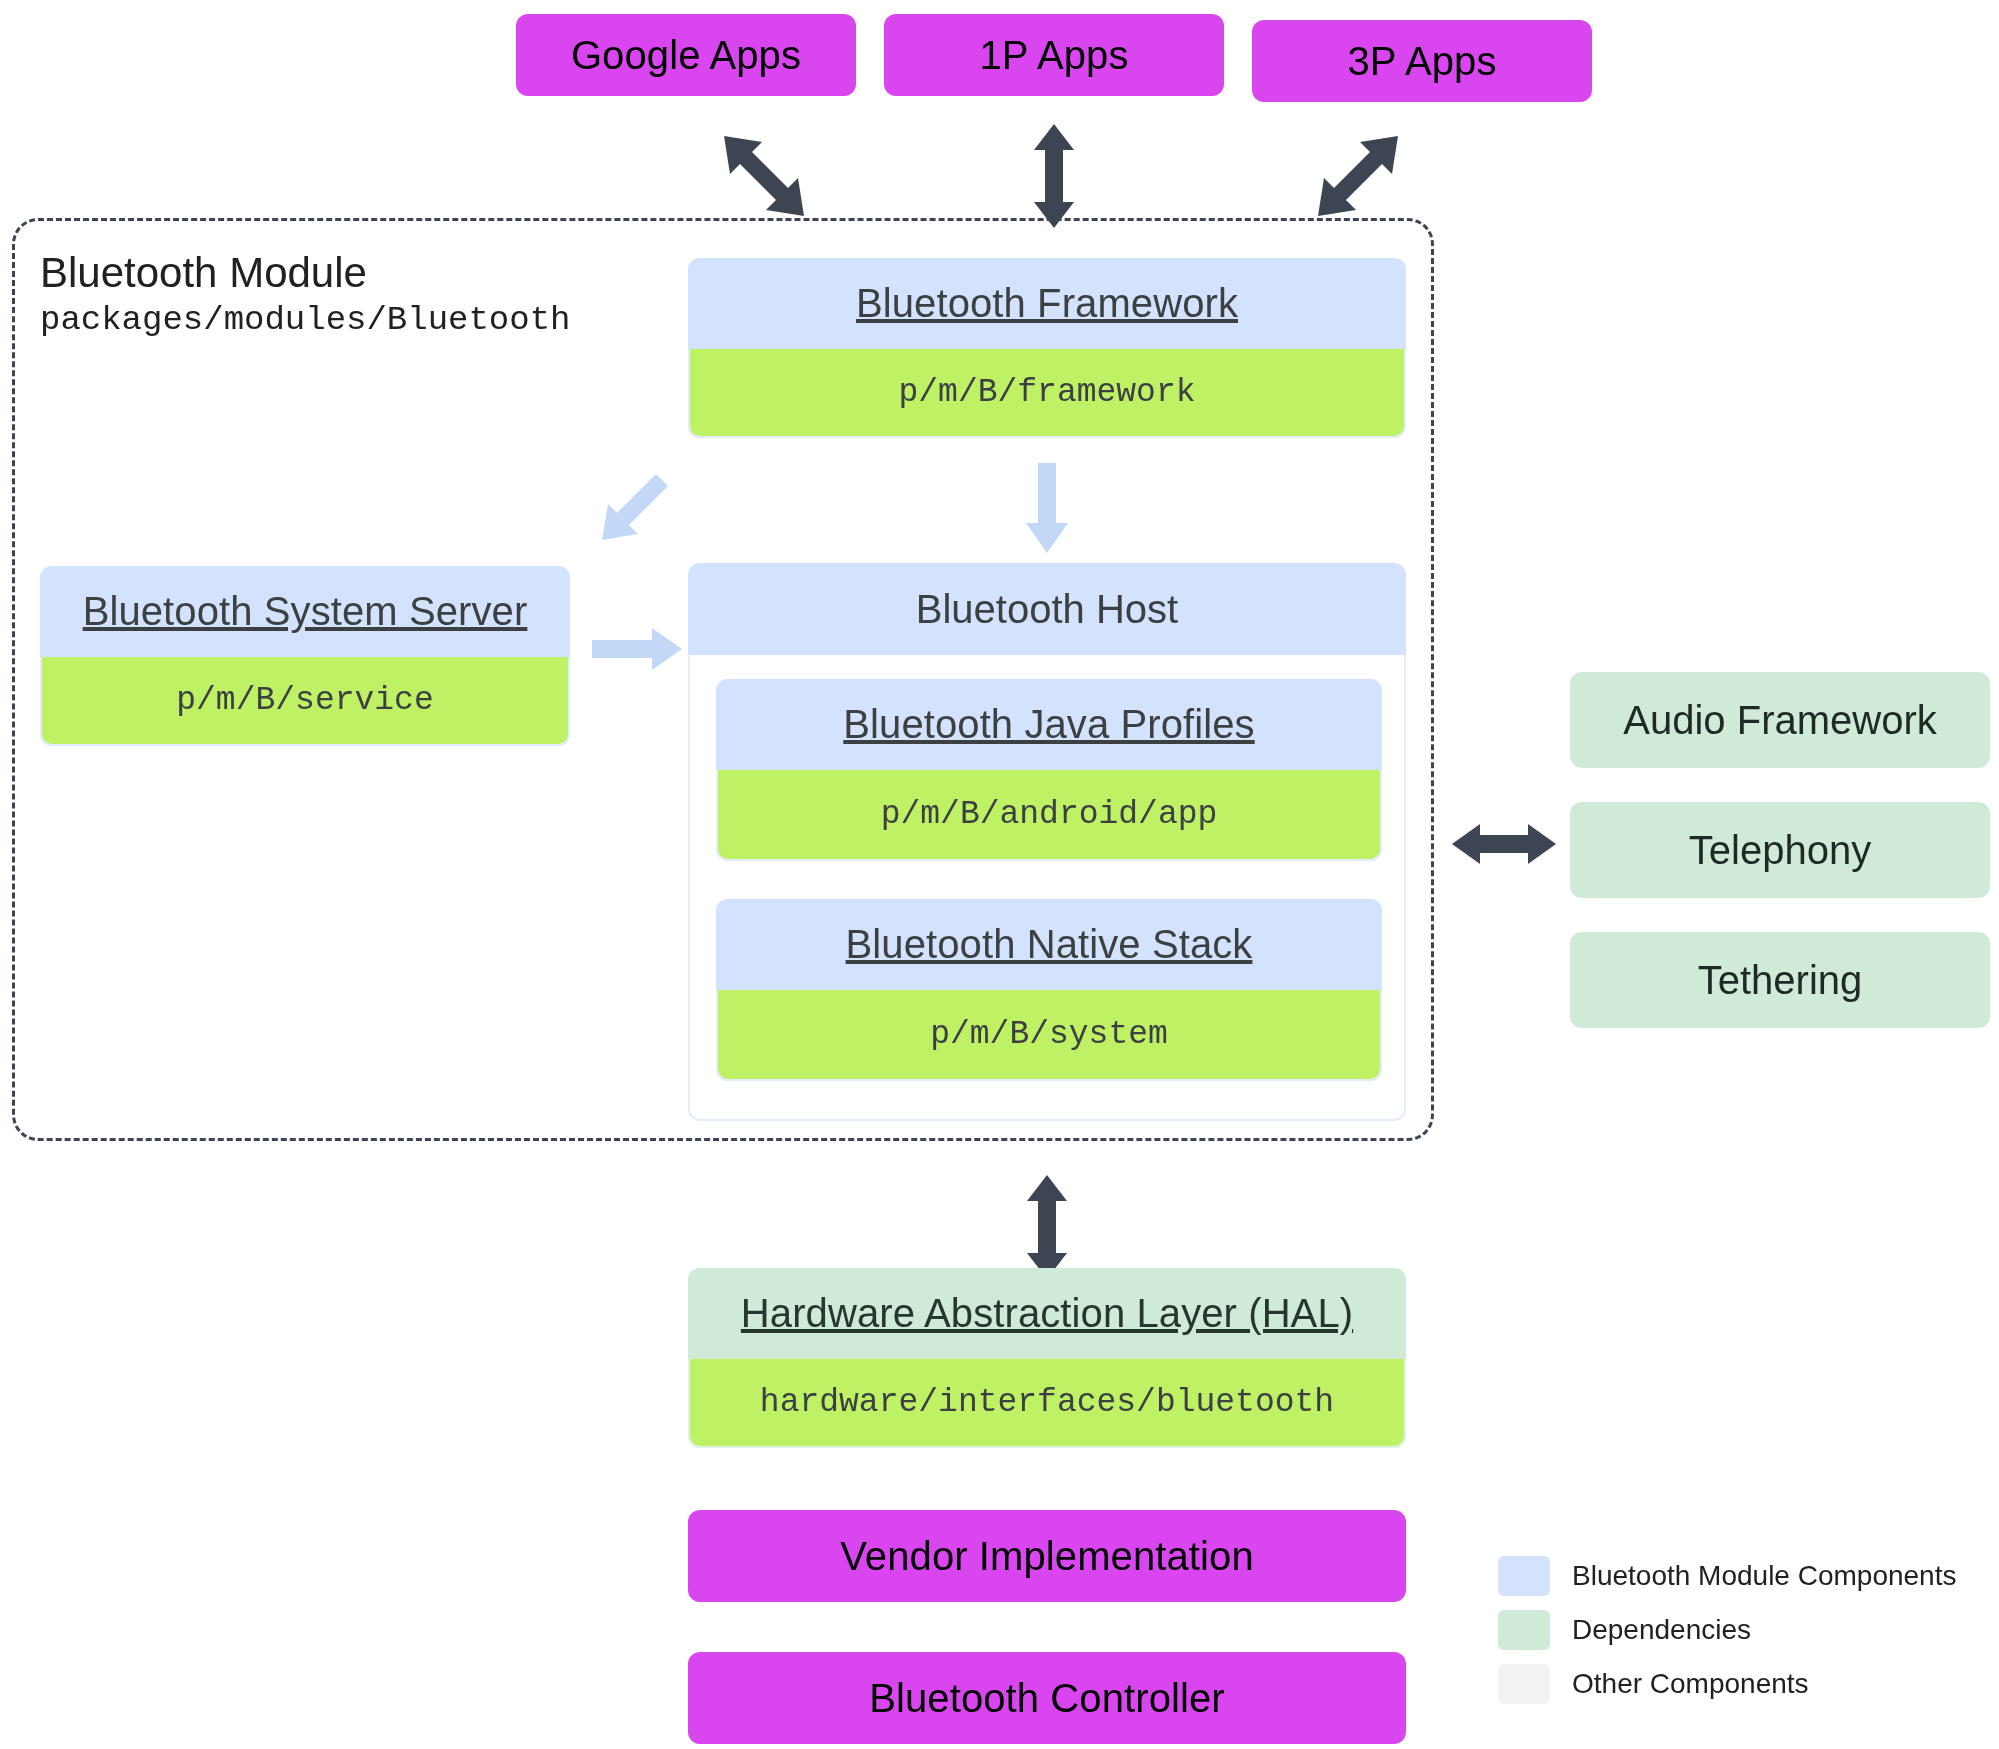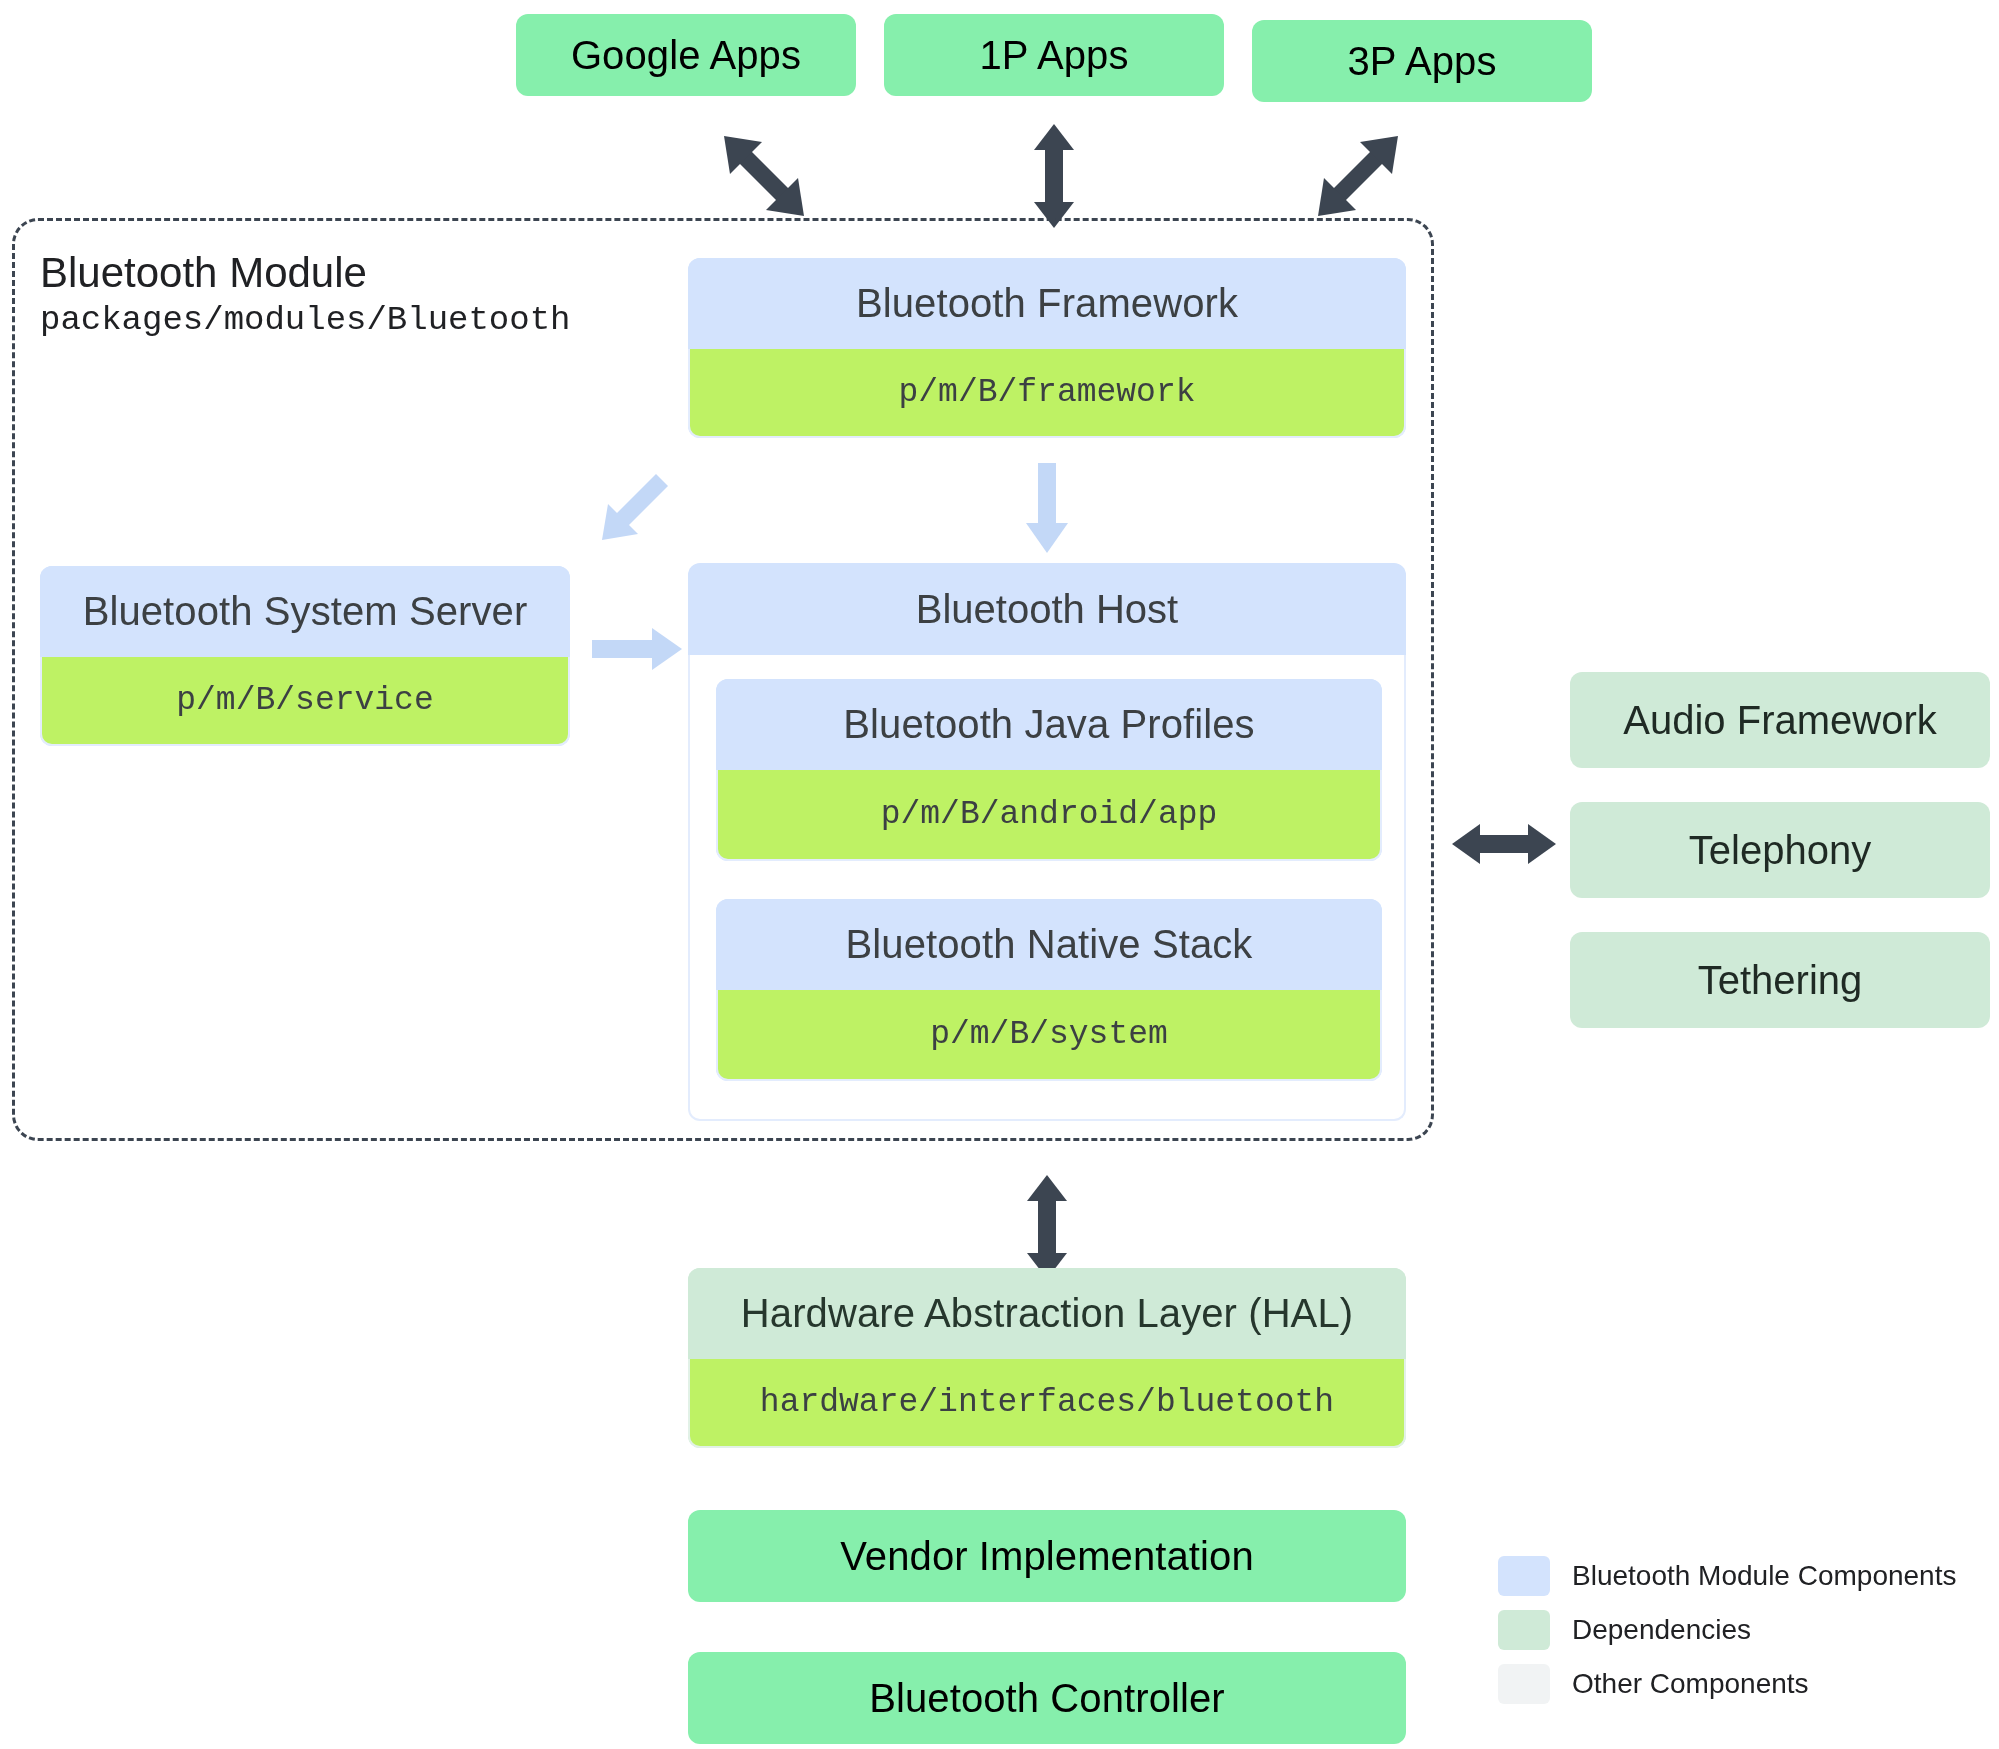--- a/index.html
+++ b/index.html
@@ -13,21 +13,21 @@
     width:1999px;
     height:1749px;
     background:#ffffff;
     overflow:hidden;
   }
 
   
   .abs{position:absolute;box-sizing:border-box;}
 
   .plain-box{
-    background:#86efac;
+    background:#d946ef;
     border-radius:12px;
     display:flex;align-items:center;justify-content:center;
     color:#000;
     font-size:40px;
     letter-spacing:.1px;
   }
 
   .green-box{
     background:#cfead7;
     border-radius:12px;
@@ -40,20 +40,21 @@
   .card{
     border-radius:12px;
     overflow:hidden;
     display:flex;flex-direction:column;
   }
   .card .hdr{
     display:flex;align-items:center;justify-content:center;
     font-size:40px;
     color:#3c4043;
     letter-spacing:.1px;
+    text-decoration:underline;
   }
   .card .path{
     display:flex;align-items:center;justify-content:center;
     font-family:"Liberation Mono", "DejaVu Sans Mono", monospace;
     font-size:33px;
     color:#3c4043;
     background:#bef264;
   }
   .card.blue{background:#d3e3fd;}
   .card.blue .hdr{background:#d3e3fd;}

